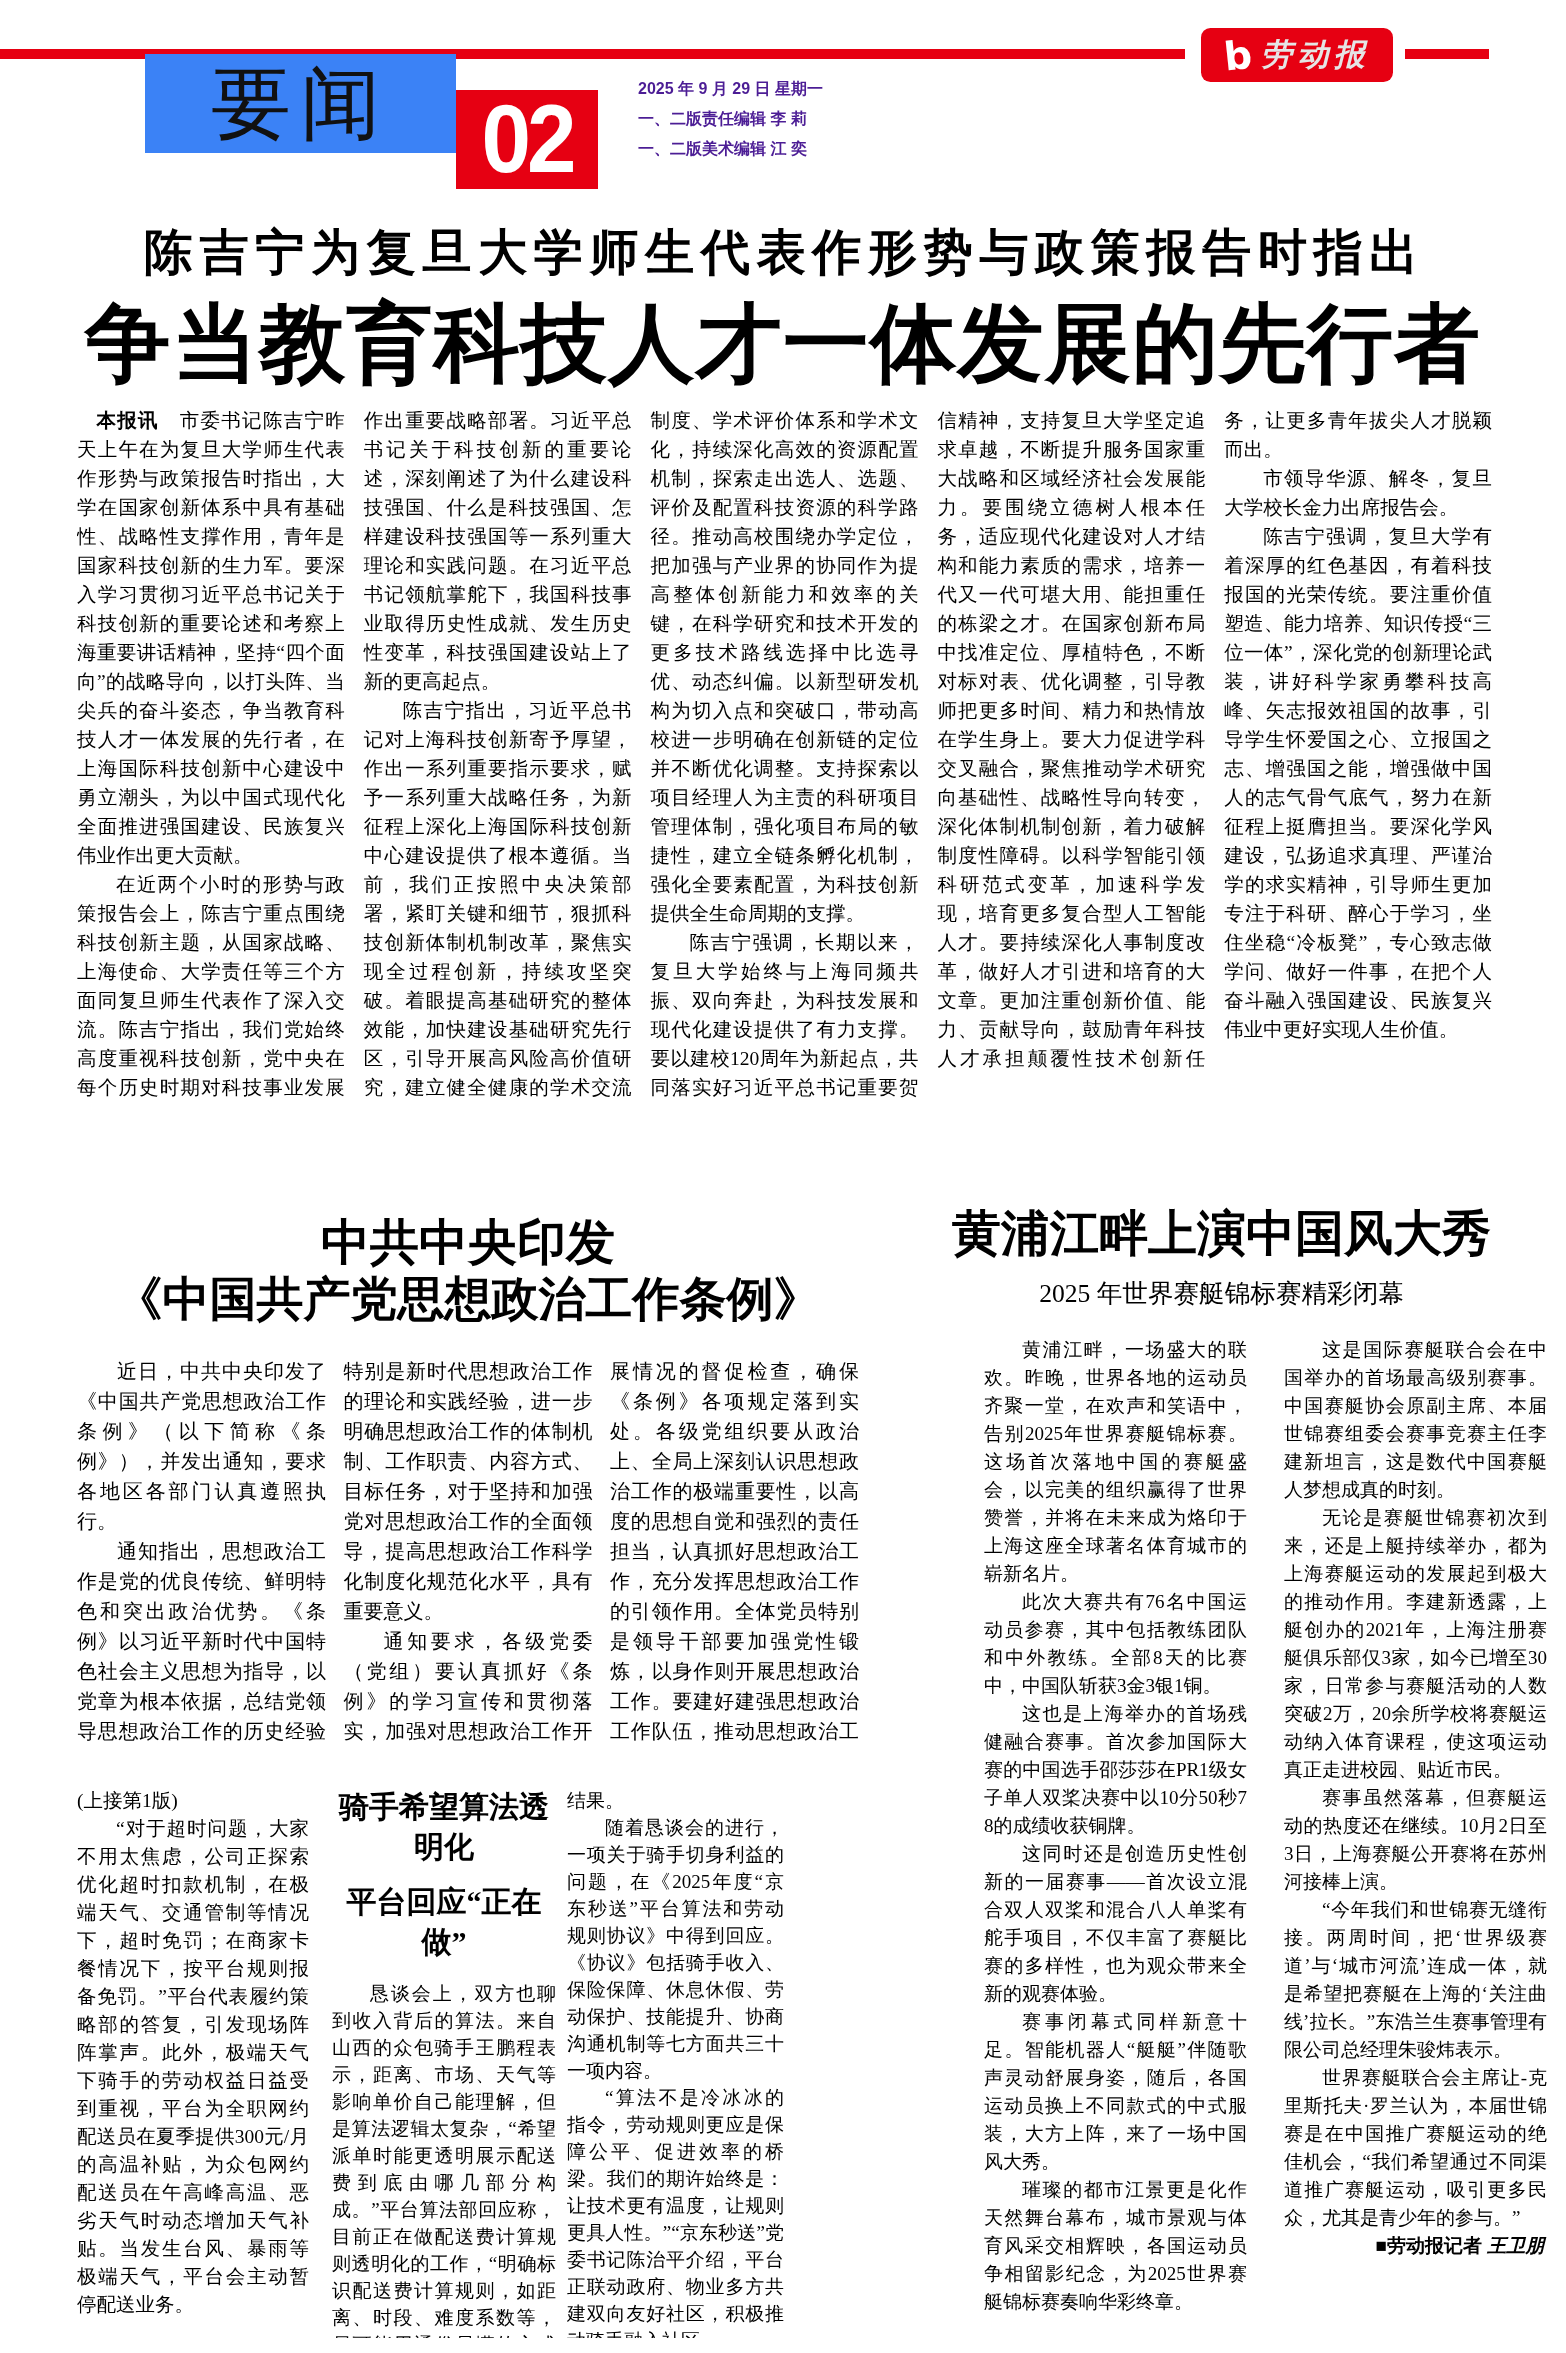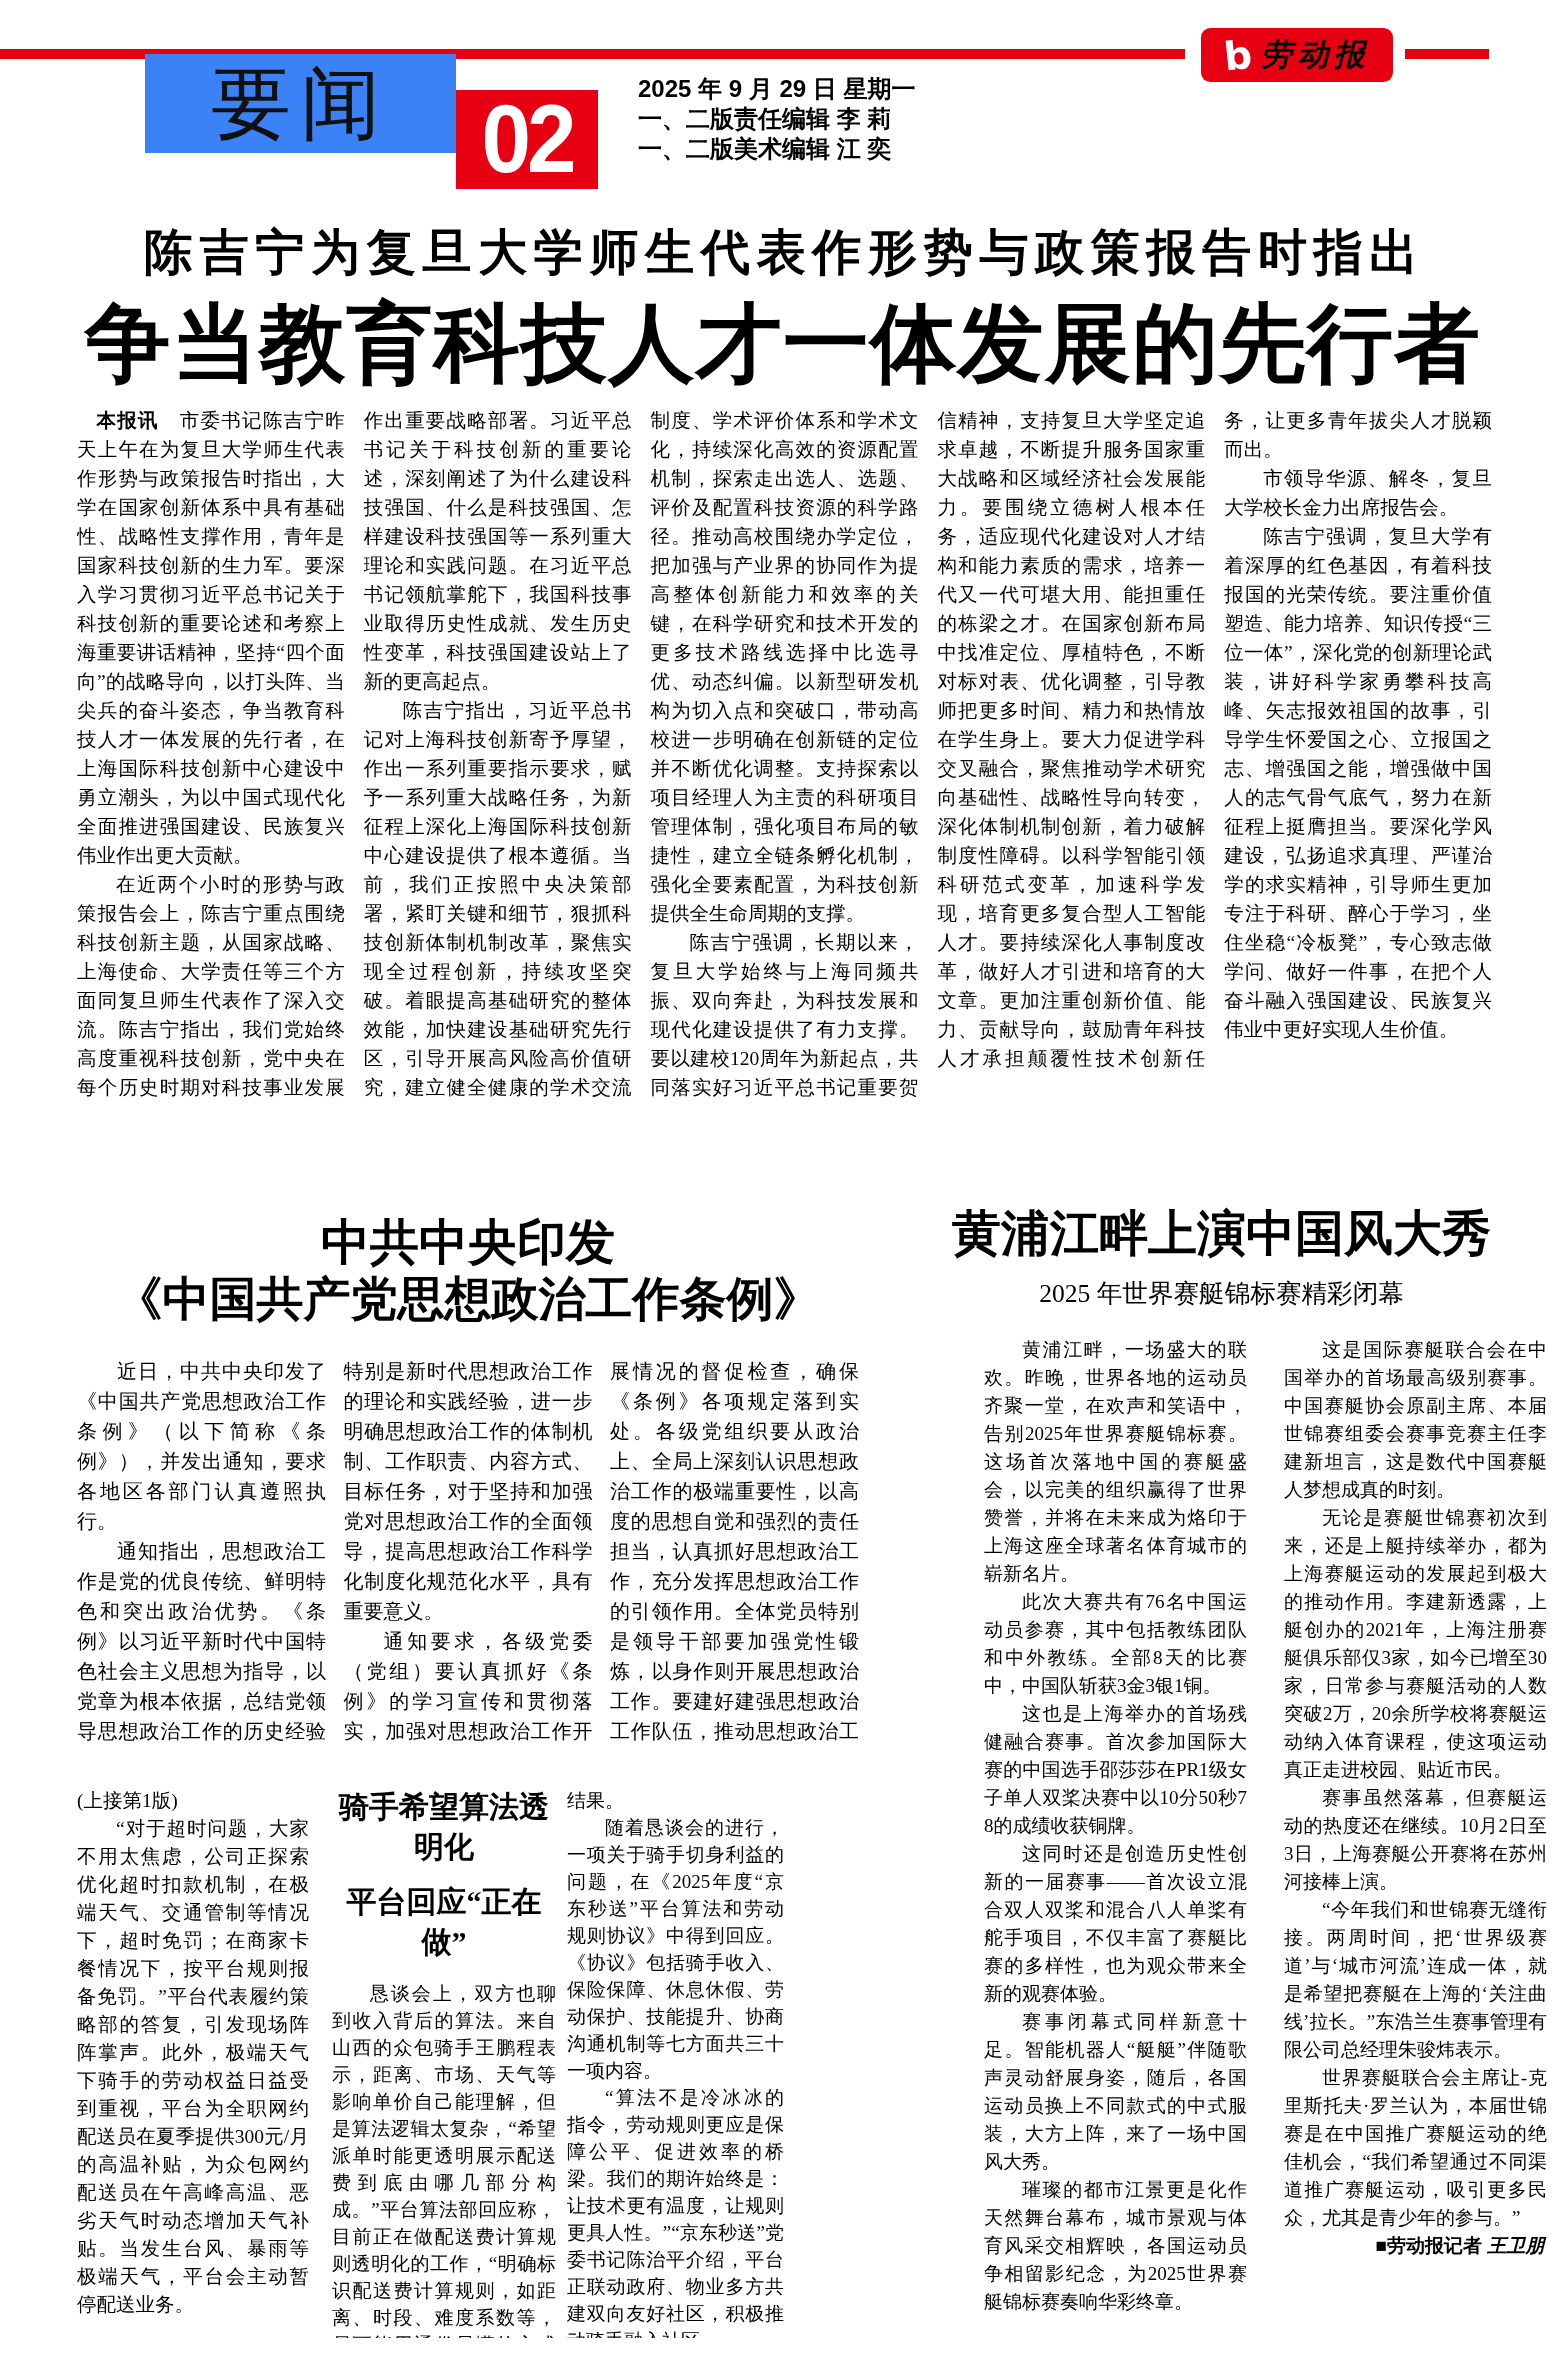--- a/index.html
+++ b/index.html
@@ -11,31 +11,31 @@
   .abs{position:absolute;}
   
   .red{background:#e60012;}
   .bar{height:10px;}
   .bar-left{left:0;top:49px;width:1185px;}
   .bar-right{left:1405px;top:49px;width:84px;}
   .brand-box{left:1201px;top:28px;width:192px;height:54px;border-radius:9.4px;
     display:flex;align-items:center;justify-content:center;gap:9.4px;}
   .brand-glyph{color:#fff;font-family:"DejaVu Sans","Liberation Sans",sans-serif;
     font-weight:700;font-size:39px;line-height:39px;transform:rotate(-6deg);}
-  .brand-name{color:#000000;font-size:31px;font-weight:700;font-style:italic;
+  .brand-name{color:#e5e5e5;font-size:31px;font-weight:700;font-style:italic;
     letter-spacing:5.4px;font-family:Liberation Sans, sans-serif;}
   .section-box{left:145px;top:54px;width:311px;height:99px;background:#3b82f6;
     display:flex;align-items:center;justify-content:center;}
   .section-label{font-size:80px;letter-spacing:9.4px;color:#111;line-height:80px;}
   .pageno-box{left:456px;top:54px;width:142px;height:99px;
     display:flex;align-items:center;justify-content:center;margin-top:36px;}
   .pageno{color:#fff;font-family:"Liberation Sans","DejaVu Sans",sans-serif;
     font-weight:700;font-size:89px;letter-spacing:-4px;transform:scaleY(1.08);}
   .dateblock{left:638px;top:74px;width:472px;font-family:"Liberation Sans","DejaVu Sans",sans-serif;
-    font-size:24px;font-weight:600;line-height:30px;color:#000000;}
+    font-size:16px;font-weight:600;line-height:30px;color:#4c1d95;}
   
   .kicker{left:77px;top:220px;width:1415px;text-align:center;
     font-size:49px;font-weight:700;letter-spacing:6.7px;}
   .main-headline{left:40px;top:286px;width:1486px;text-align:center;
     font-size:86px;font-weight:900;letter-spacing:1.3px;}
   
   .bodyflow{text-align:justify;word-break:break-all;column-fill:auto;overflow:hidden;}
   .lead-body{left:77px;top:406px;width:1415px;height:718px;
     column-count:5;column-gap:19px;font-size:19.5px;line-height:29px;}
   .para{margin:0;text-indent:2em;text-align:justify;}

